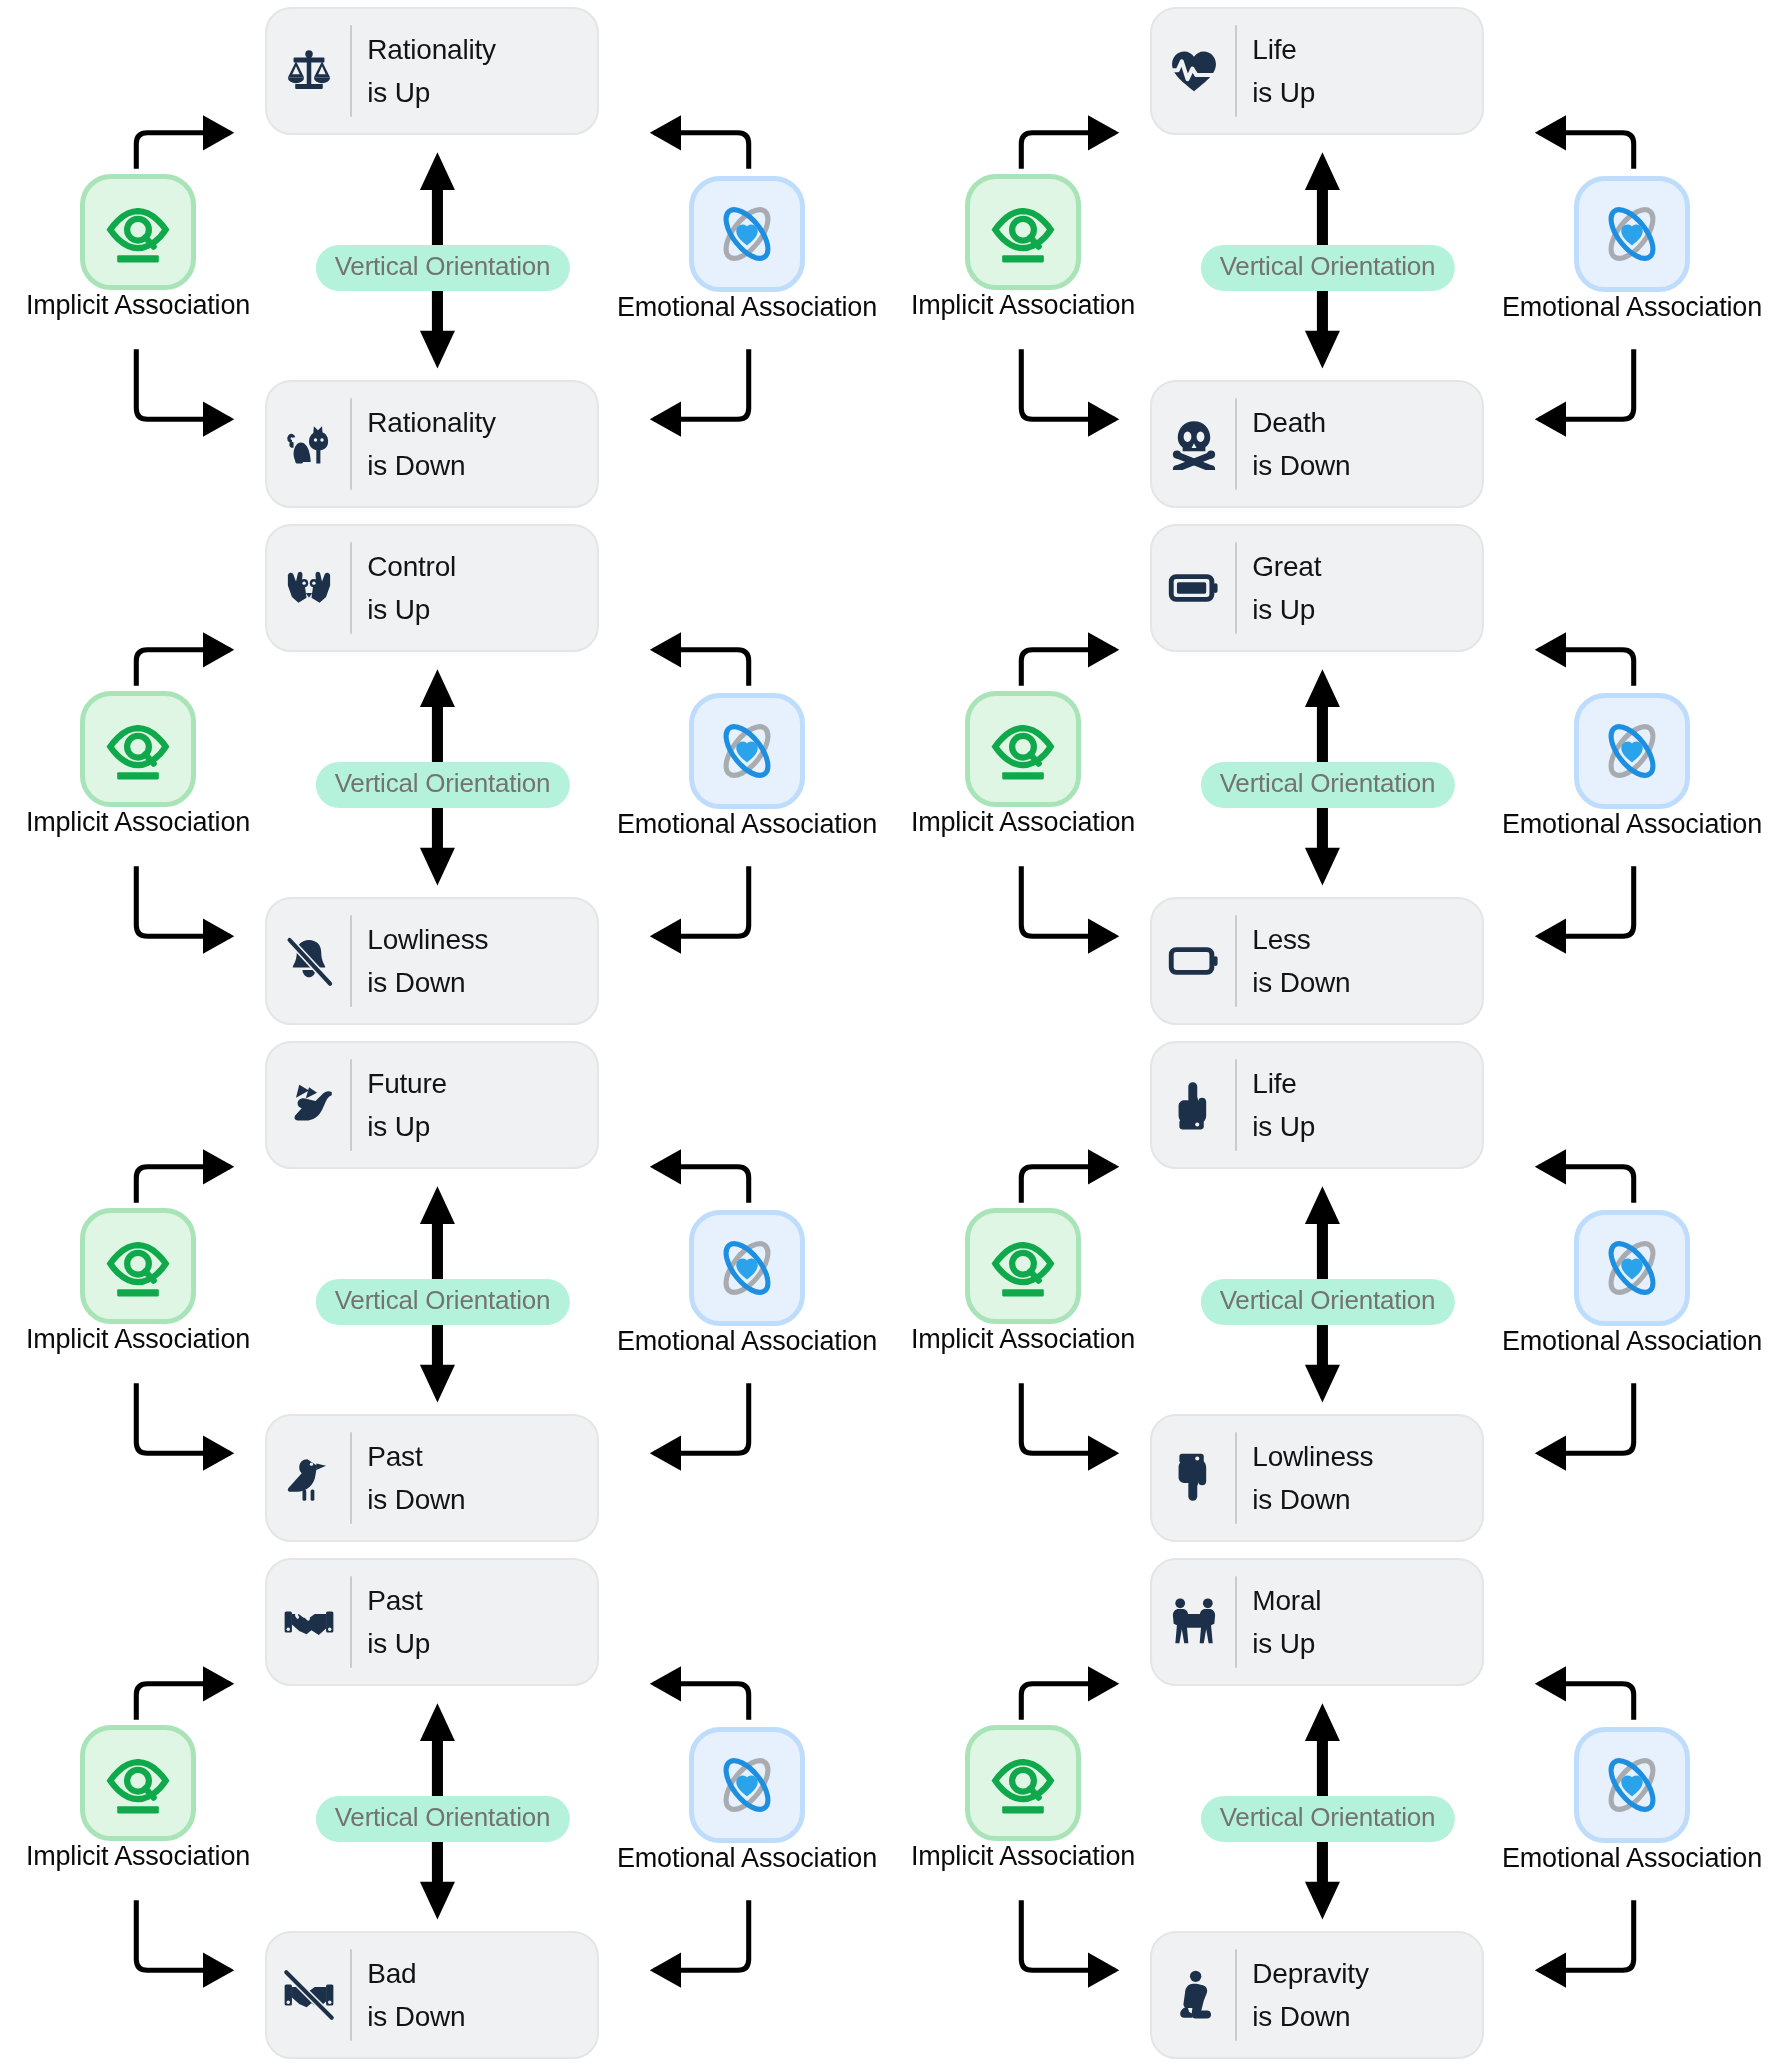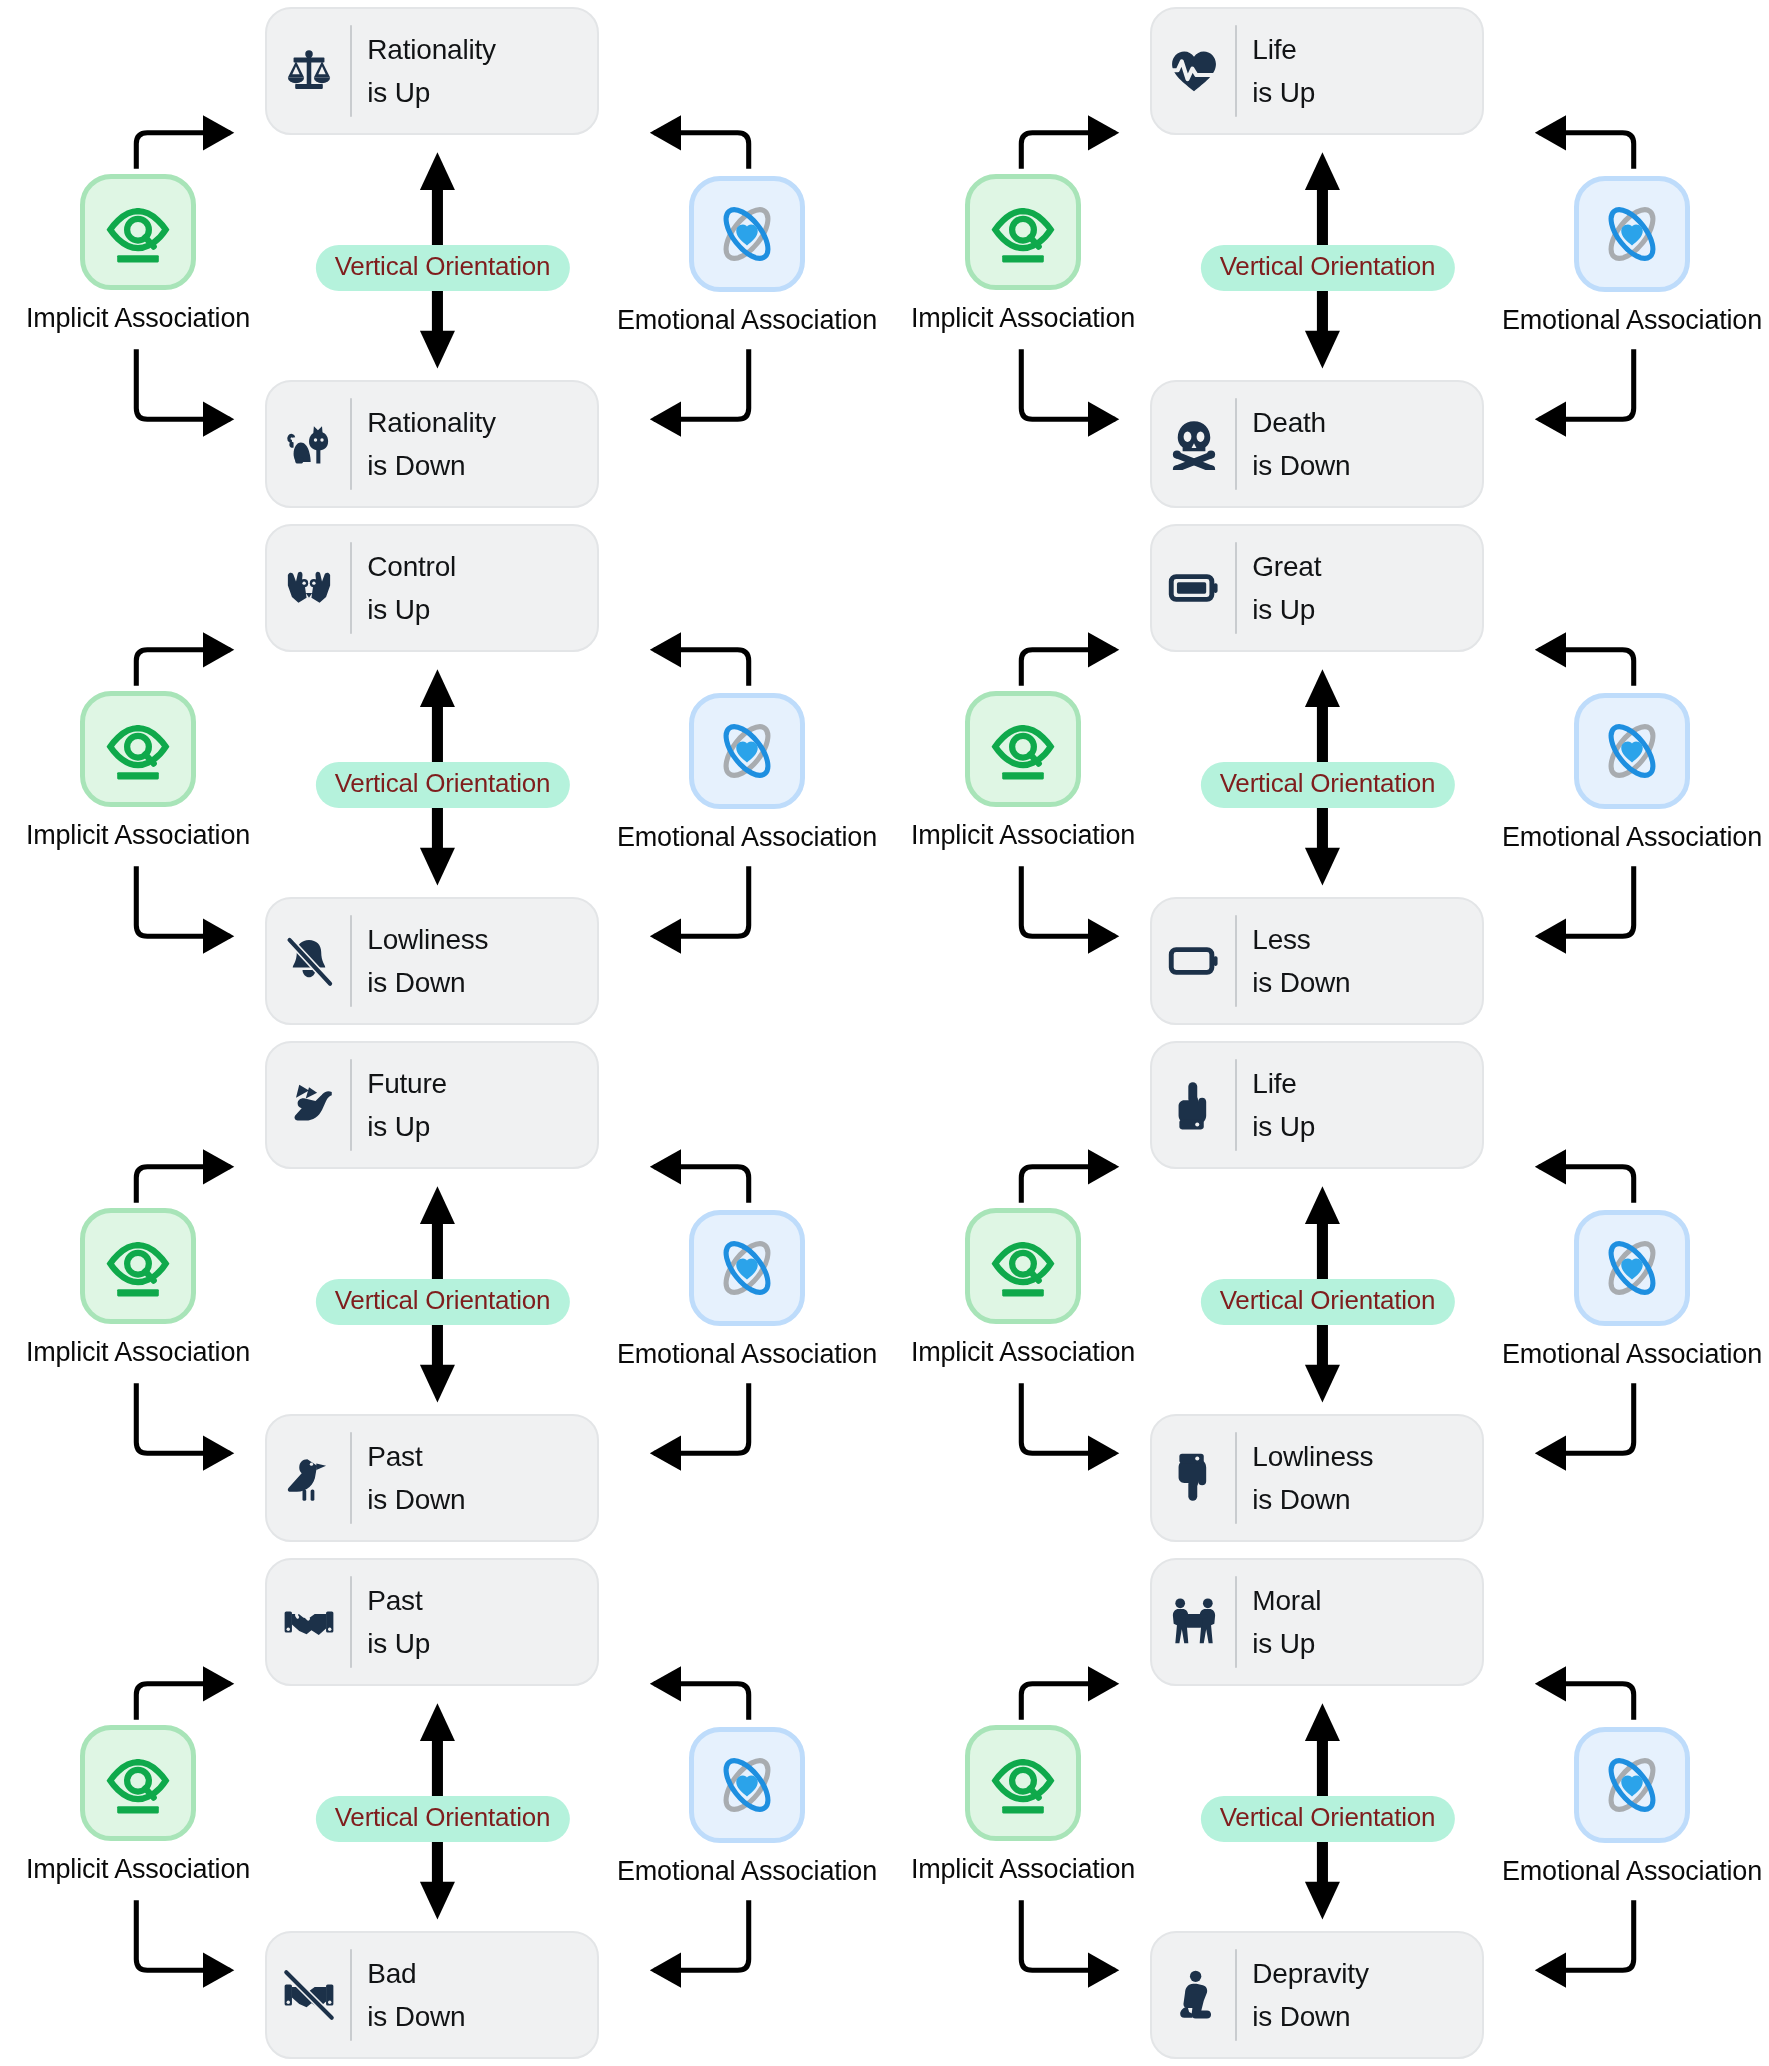--- a/index.html
+++ b/index.html
@@ -83,21 +83,20 @@
     border-radius: 31px;
     display: flex;
     align-items: center;
     justify-content: center;
   }
   .tile.green { background: #DFF6E4; border: 5.5px solid #A8E4B8; }
   .tile.blue  { background: #E6F1FD; border: 5.5px solid #BEDCFB; }
   .tile svg { width: 74px; height: 74px; display: block; }
 
   .srclabel {
-    margin-top: 13px;
     font-size: 27px;
     color: #0a0a0a;
     white-space: nowrap;
     letter-spacing: -0.2px;
   }
 
   
   .wires {
     position: absolute;
     inset: 0;
@@ -113,21 +112,21 @@
     left: 50%;
     top: 245px;
     transform: translateX(-50%);
     background: #B5F2DC;
     border-radius: 23px;
     padding: 6.4px 19.3px 8.3px;
     z-index: 6;
   }
   .badge span {
     font-size: 26px;
-    color: #7f1d1d;
+    color: #737373;
     white-space: nowrap;
     letter-spacing: -0.2px;
   }
 </style>
 </head>
 <body>
 
 <div id="grid">
     <div class="cell">
 <svg class="wires" viewBox="0 0 1922 1122">

